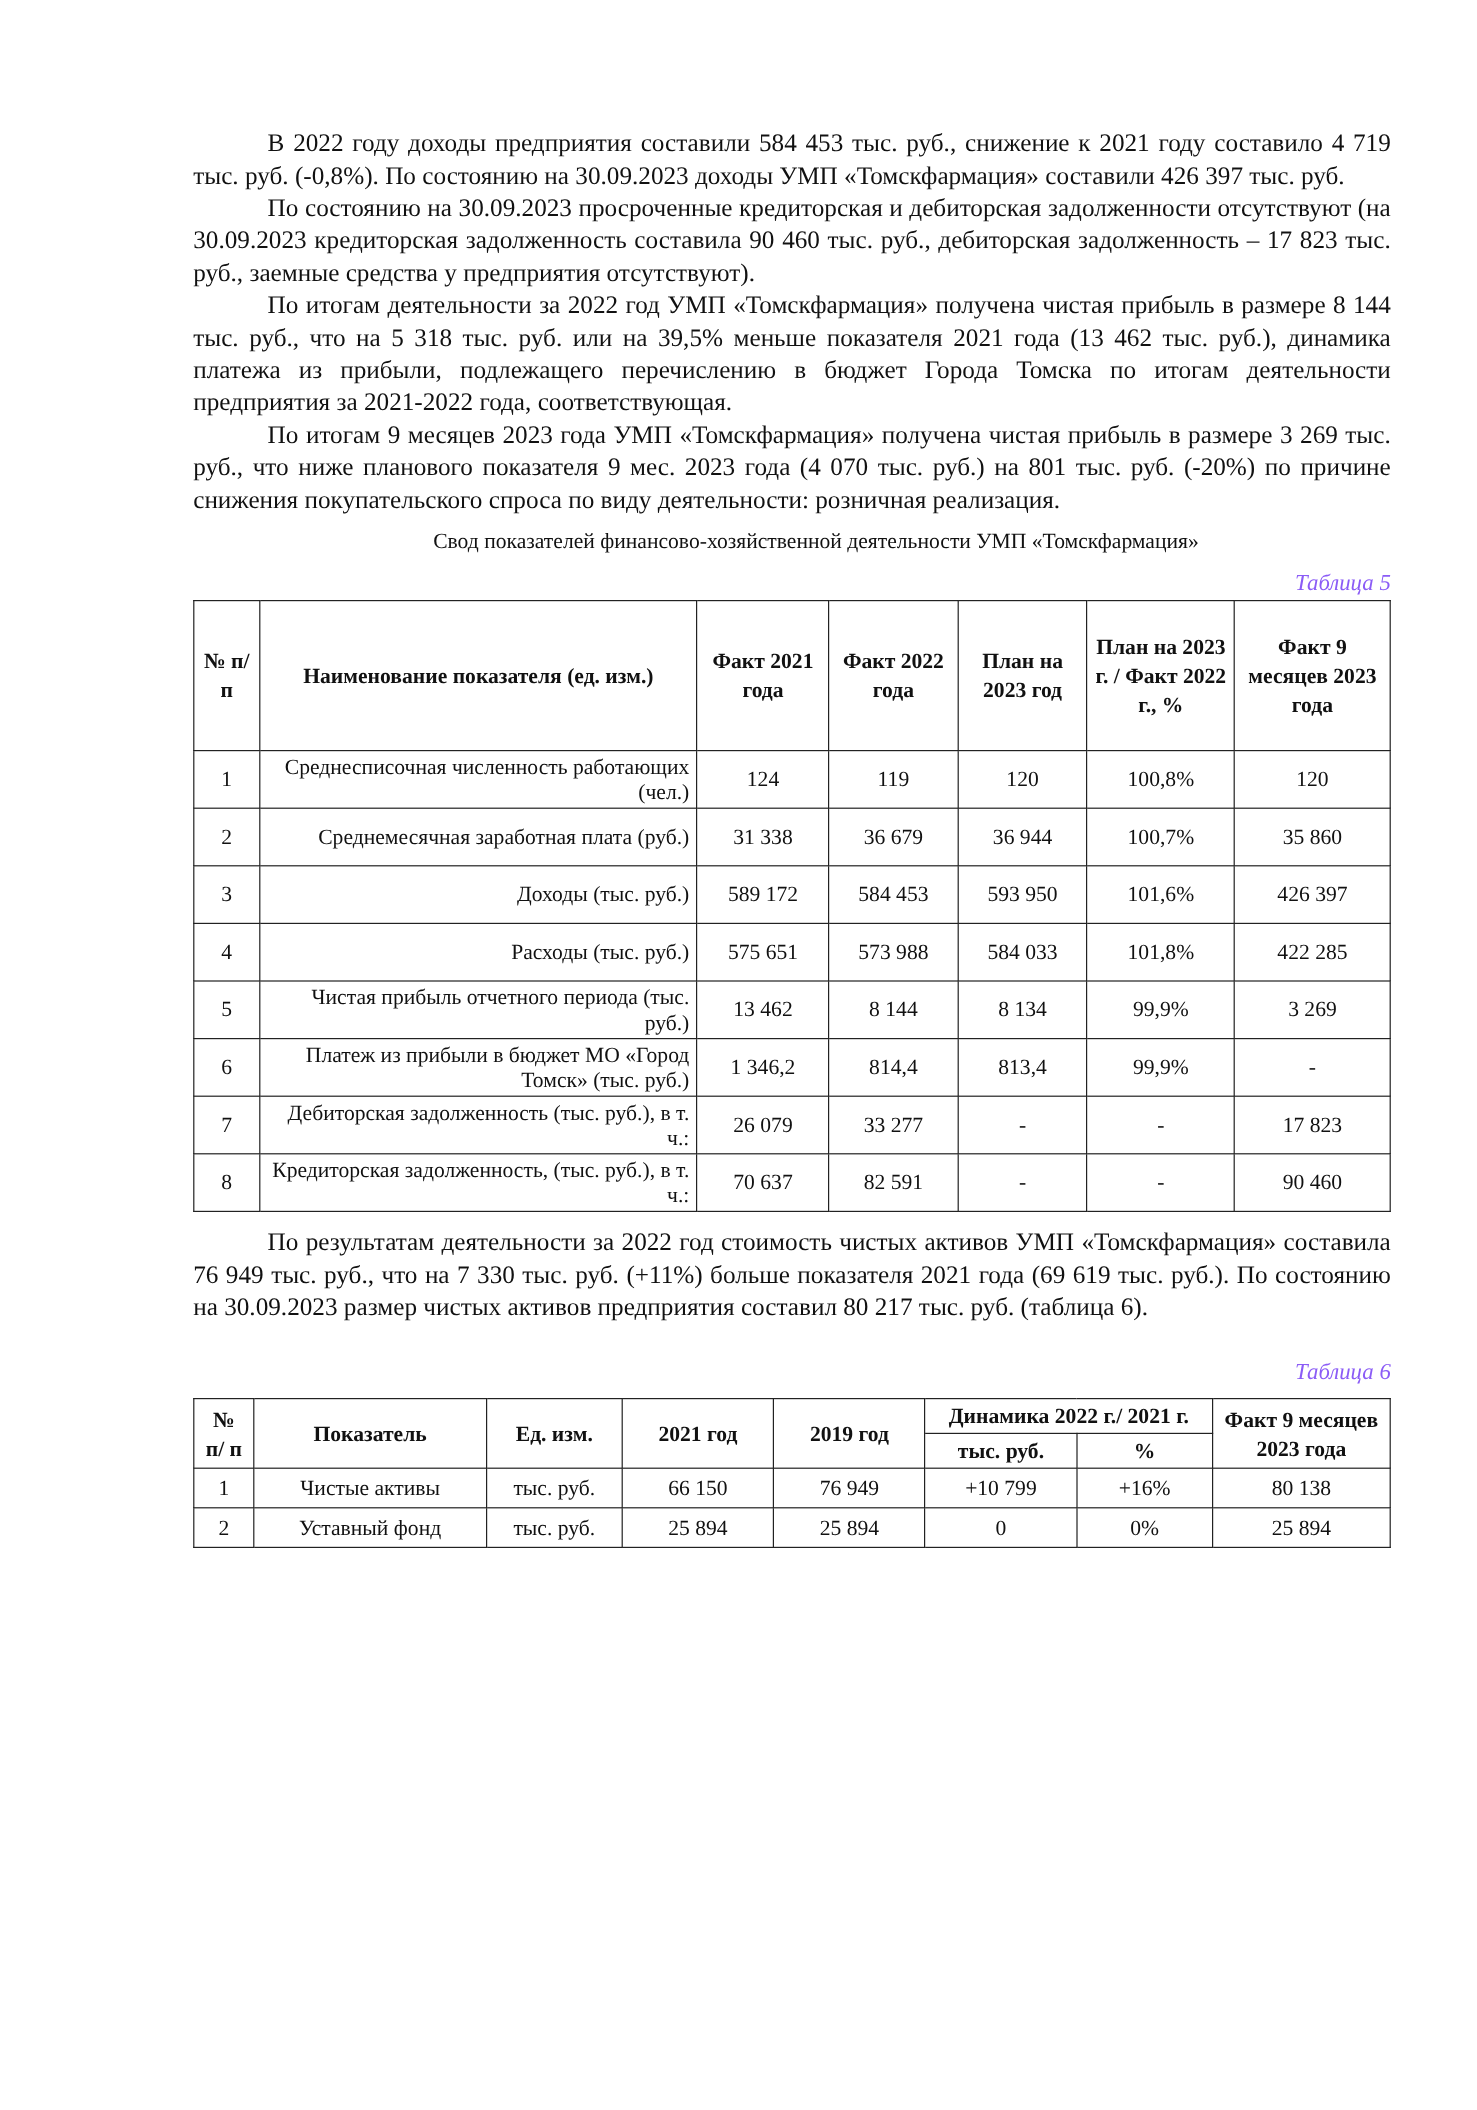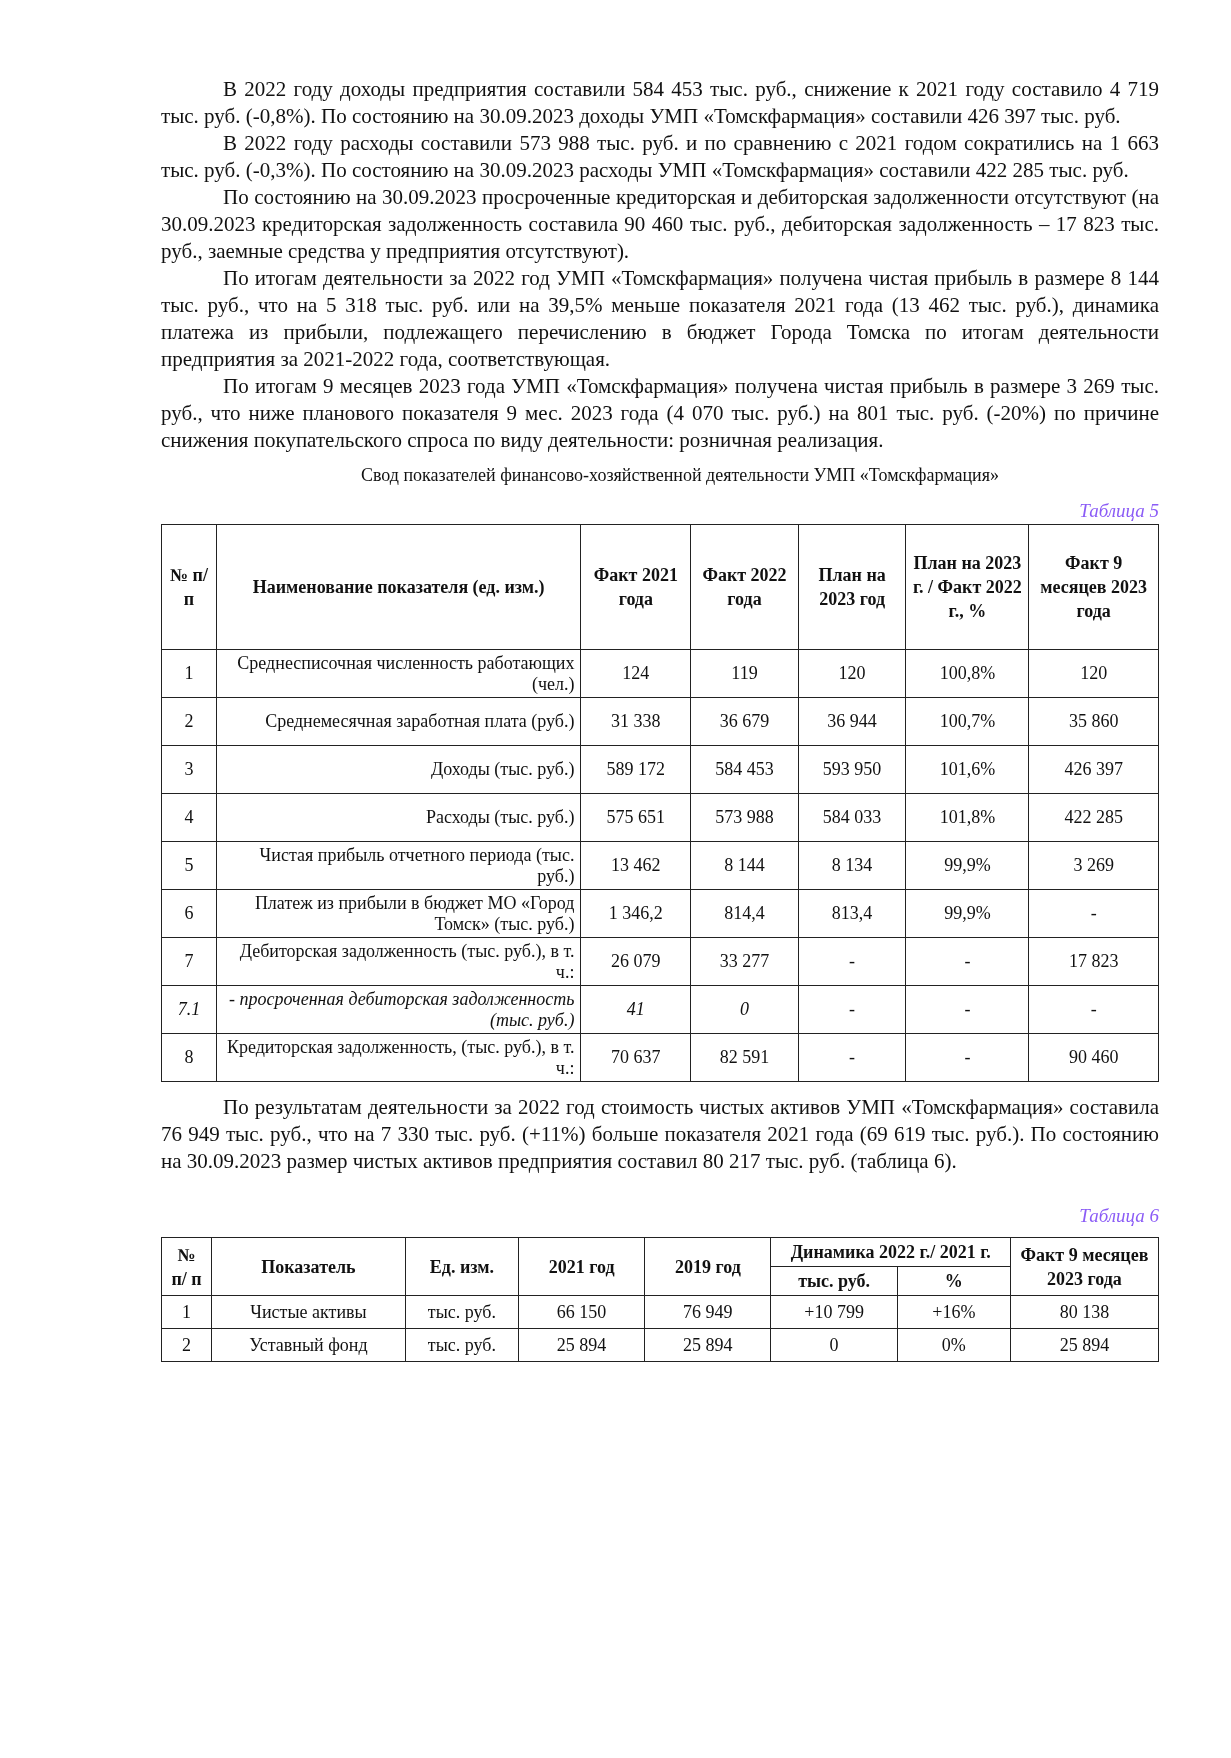--- a/index.html
+++ b/index.html
@@ -1,39 +1,38 @@
 <!DOCTYPE html>
 <html><head>
 <meta charset="utf-8">
 <style>
   html, body { margin: 0; padding: 0; background: #ffffff; }
   body { width: 1231px; height: 1758px; position: relative; overflow: hidden;
          font-family: "Liberation Serif", serif; color: #111; }
-  .page { position: absolute; left: 161px; top: 76px; width: 998px; }
+  .page { position: absolute; left: 161px; top: 106px; width: 998px; }
   .para { font-size: 21px; line-height: 27px; text-align: justify; margin: 0; text-indent: 62px; }
   .caption { font-size: 18px; text-align: center; margin-top: 11px; margin-left: 40px; }
   .tlabel { font-style: italic; font-size: 19px; text-align: right; margin-top: 14px; margin-bottom: 2px; color: #8b5cf6; }
   table { border-collapse: collapse; width: 100%; font-size: 18px; }
   td, th { border: 1.5px solid #222; padding: 2px 6px; }
   th { font-weight: bold; text-align: center; font-size: 18px; line-height: 24px; }
   .t5 td { height: 43px; }
   .t5 .num { text-align: center; }
   .t5 .name { text-align: right; line-height: 21px; font-size: 18px; }
   .t5 .idx { text-align: center; }
   .t5 tr.sub td { font-style: italic; }
   .t6 td { height: 28px; text-align: center; }
   .t6 th { line-height: 24px; }
   .gap { height: 12px; }
 </style>
 </head>
 <body>
 
 <div class="page">
   <p class="para">В 2022 году доходы предприятия составили 584 453 тыс. руб., снижение к 2021 году составило 4 719 тыс. руб. (-0,8%). По состоянию на 30.09.2023 доходы УМП «Томскфармация» составили 426 397 тыс. руб.</p>
-  <p class="para">В 2022 году расходы составили 573 988 тыс. руб. и по сравнению с 2021 годом сократились на 1 663 тыс. руб. (-0,3%). По состоянию на 30.09.2023 расходы УМП «Томскфармация» составили 422 285 тыс. руб.</p>
   <p class="para">По состоянию на 30.09.2023 просроченные кредиторская и дебиторская задолженности отсутствуют (на 30.09.2023 кредиторская задолженность составила 90 460 тыс. руб., дебиторская задолженность – 17 823 тыс. руб., заемные средства у предприятия отсутствуют).</p>
   <p class="para">По итогам деятельности за 2022 год УМП «Томскфармация» получена чистая прибыль в размере 8 144 тыс. руб., что на 5 318 тыс. руб. или на 39,5% меньше показателя 2021 года (13 462 тыс. руб.), динамика платежа из прибыли, подлежащего перечислению в бюджет Города Томска по итогам деятельности предприятия за 2021-2022 года, соответствующая.</p>
   <p class="para">По итогам 9 месяцев 2023 года УМП «Томскфармация» получена чистая прибыль в размере 3 269 тыс. руб., что ниже планового показателя 9 мес. 2023 года (4 070 тыс. руб.) на 801 тыс. руб. (-20%) по причине снижения покупательского спроса по виду деятельности: розничная реализация.</p>
 
   <div class="caption">Свод показателей финансово-хозяйственной деятельности УМП «Томскфармация»</div>
   <div class="tlabel">Таблица 5</div>
 
   <table class="t5">
     <colgroup>
       <col style="width:50px">
@@ -112,29 +111,20 @@
         </tr>
         <tr>
           <td class="idx">7</td>
           <td class="name">Дебиторская задолженность (тыс. руб.), в т. ч.:</td>
           <td class="num">26 079</td>
           <td class="num">33 277</td>
           <td class="num">-</td>
           <td class="num">-</td>
           <td class="num">17 823</td>
         </tr>
-        <tr class="sub">
-          <td class="idx">7.1</td>
-          <td class="name">- просроченная дебиторская задолженность (тыс. руб.)</td>
-          <td class="num">41</td>
-          <td class="num">0</td>
-          <td class="num">-</td>
-          <td class="num">-</td>
-          <td class="num">-</td>
-        </tr>
         <tr>
           <td class="idx">8</td>
           <td class="name">Кредиторская задолженность, (тыс. руб.), в т. ч.:</td>
           <td class="num">70 637</td>
           <td class="num">82 591</td>
           <td class="num">-</td>
           <td class="num">-</td>
           <td class="num">90 460</td>
         </tr>
       </tbody>

